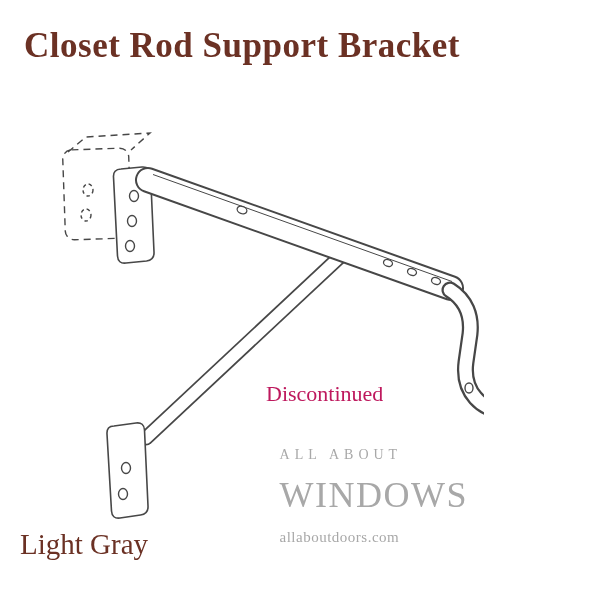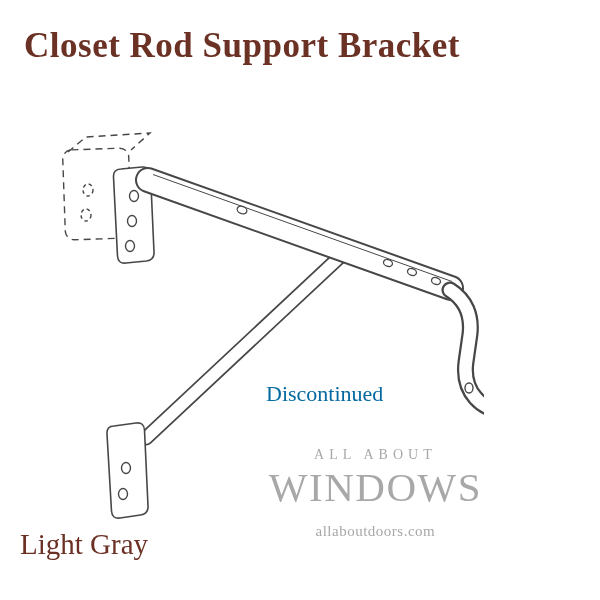--- a/index.html
+++ b/index.html
@@ -29,36 +29,36 @@
   .drawing {
     position: absolute;
     left: 0;
     top: 0;
   }
   .status-note {
     position: absolute;
     left: 266px;
     top: 381px;
     font-size: 22px;
-    color: #0369a1;
+    color: #be185d;
   }
   .variant-label {
     position: absolute;
     left: 20px;
     top: 528px;
     font-size: 29px;
     color: #6b3124;
   }
   .watermark {
     position: absolute;
-    right: 2px;
+    right: 16px;
     top: 448px;
     display: flex;
     flex-direction: column;
-    align-items: center;
+    align-items: flex-start;
     color: #a8a8a8;
     line-height: 1;
     user-select: none;
   }
   .wm-top {
     font-size: 14px;
     letter-spacing: 5px;
     margin-bottom: 3px;
   }
   .wm-row {
@@ -72,23 +72,23 @@
     line-height: 1;
   }
   .wm-amp {
     font-size: 47px;
     line-height: 0.72;
     margin-left: 1px;
     position: relative;
     top: 2px;
   }
   .wm-windows {
-    font-size: 41px;
+    font-size: 36px;
     letter-spacing: 1.5px;
-    margin-top: 1px;
+    margin-top: 12px;
     line-height: 1.05;
   }
   .wm-url {
     font-size: 15px;
     letter-spacing: 0.5px;
     margin-top: 15px;
   }
 </style>
 </head>
 <body>

